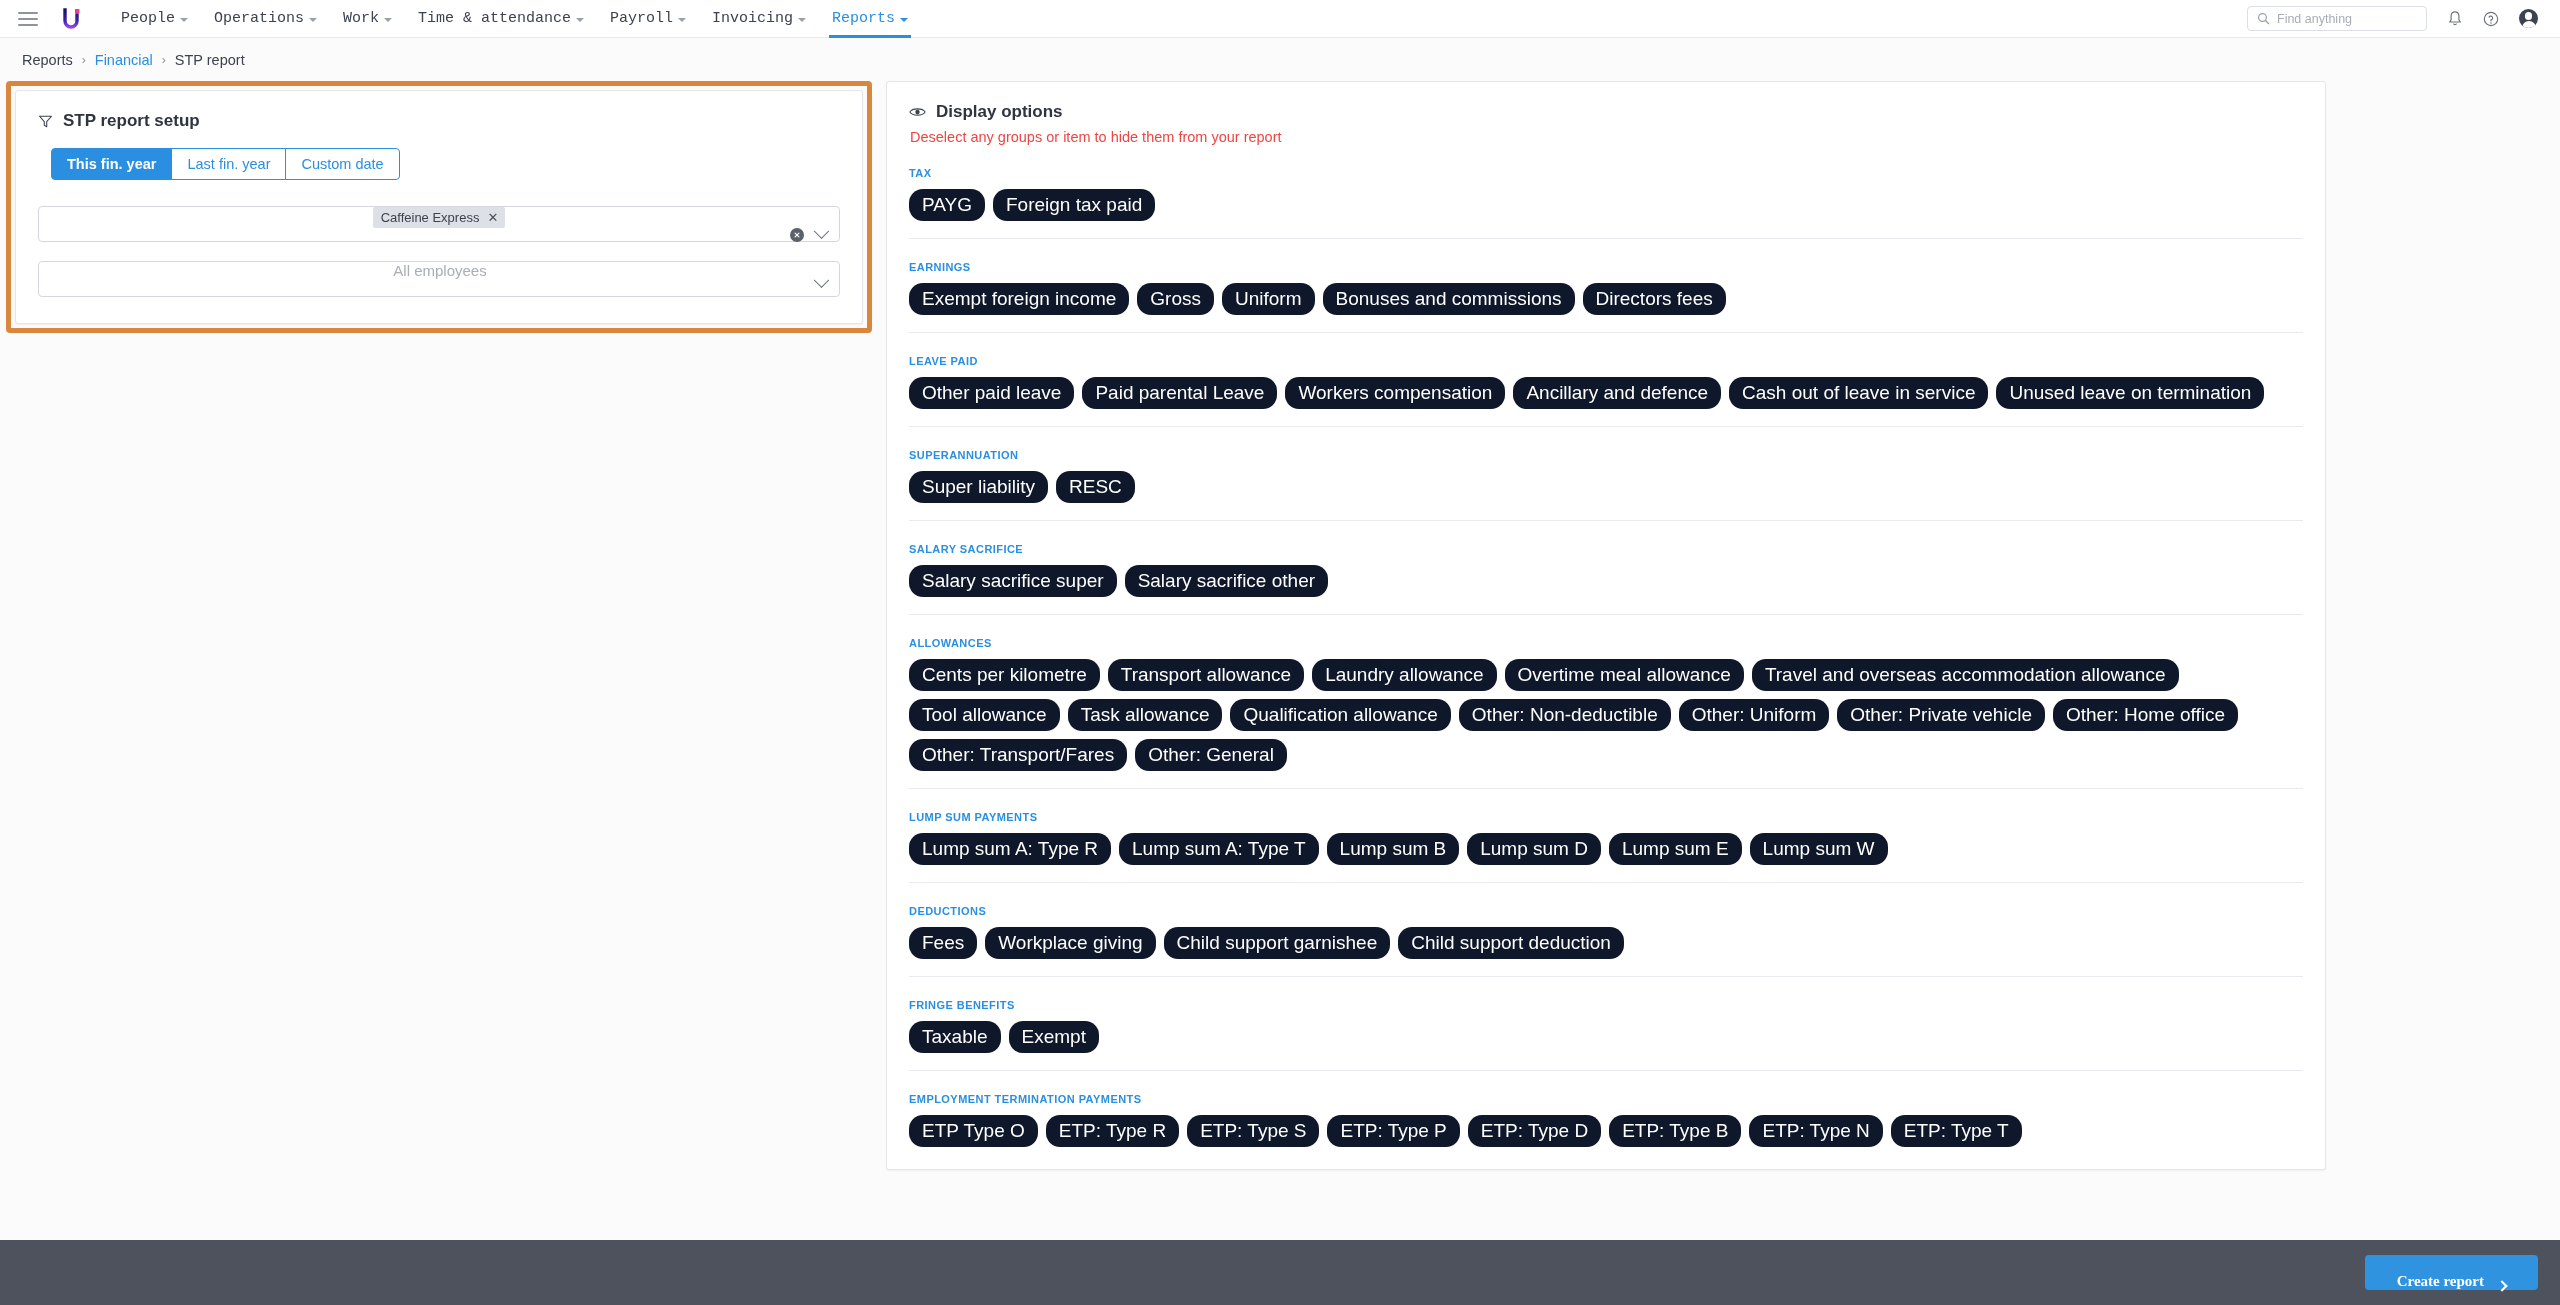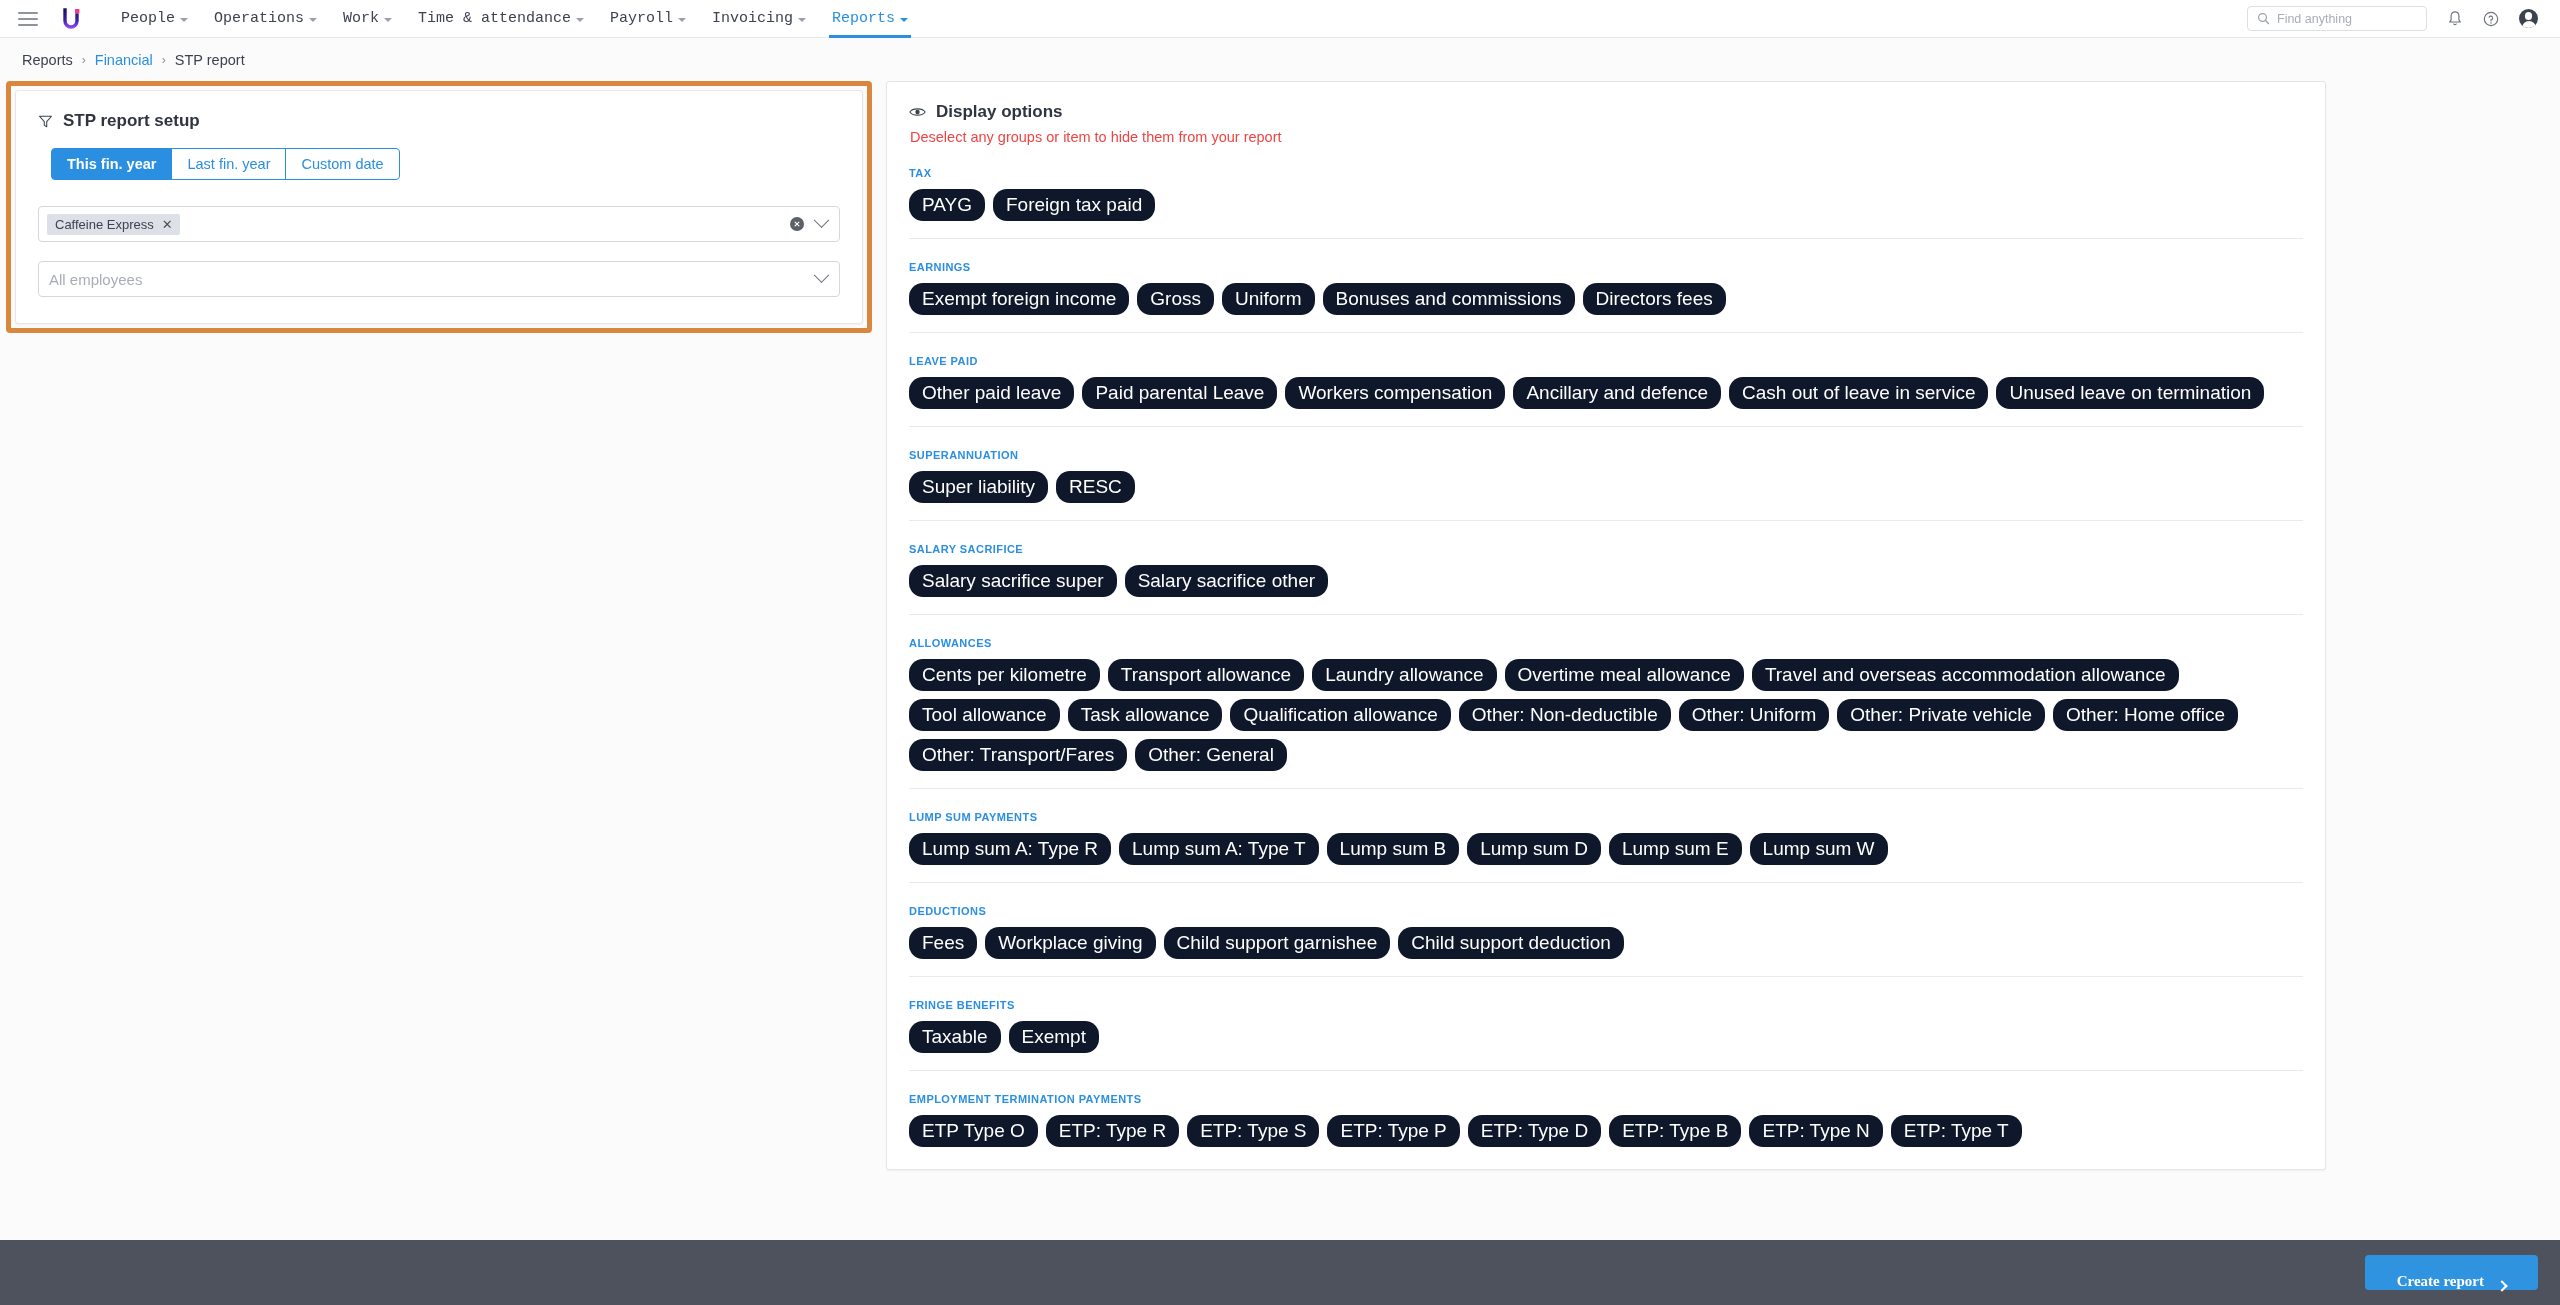--- a/index.html
+++ b/index.html
@@ -160,20 +160,21 @@
   .field {
     height: 36px;
     border: 1px solid #d4d7dd;
     border-radius: 4px;
     background: #fff;
     display: flex; align-items: center;
     padding: 0 8px 0 8px;
     margin-bottom: 19px;
     cursor: pointer;
     position: relative;
+    flex-direction: column;
   }
   .field:last-child { margin-bottom: 0; }
   .chip-token {
     display: inline-flex; align-items: center; gap: 8px;
     background: #dde1e7;
     border-radius: 2px;
     padding: 3px 7px 3px 8px;
     font-size: 13px;
     color: #3d4250;
     white-space: nowrap;

